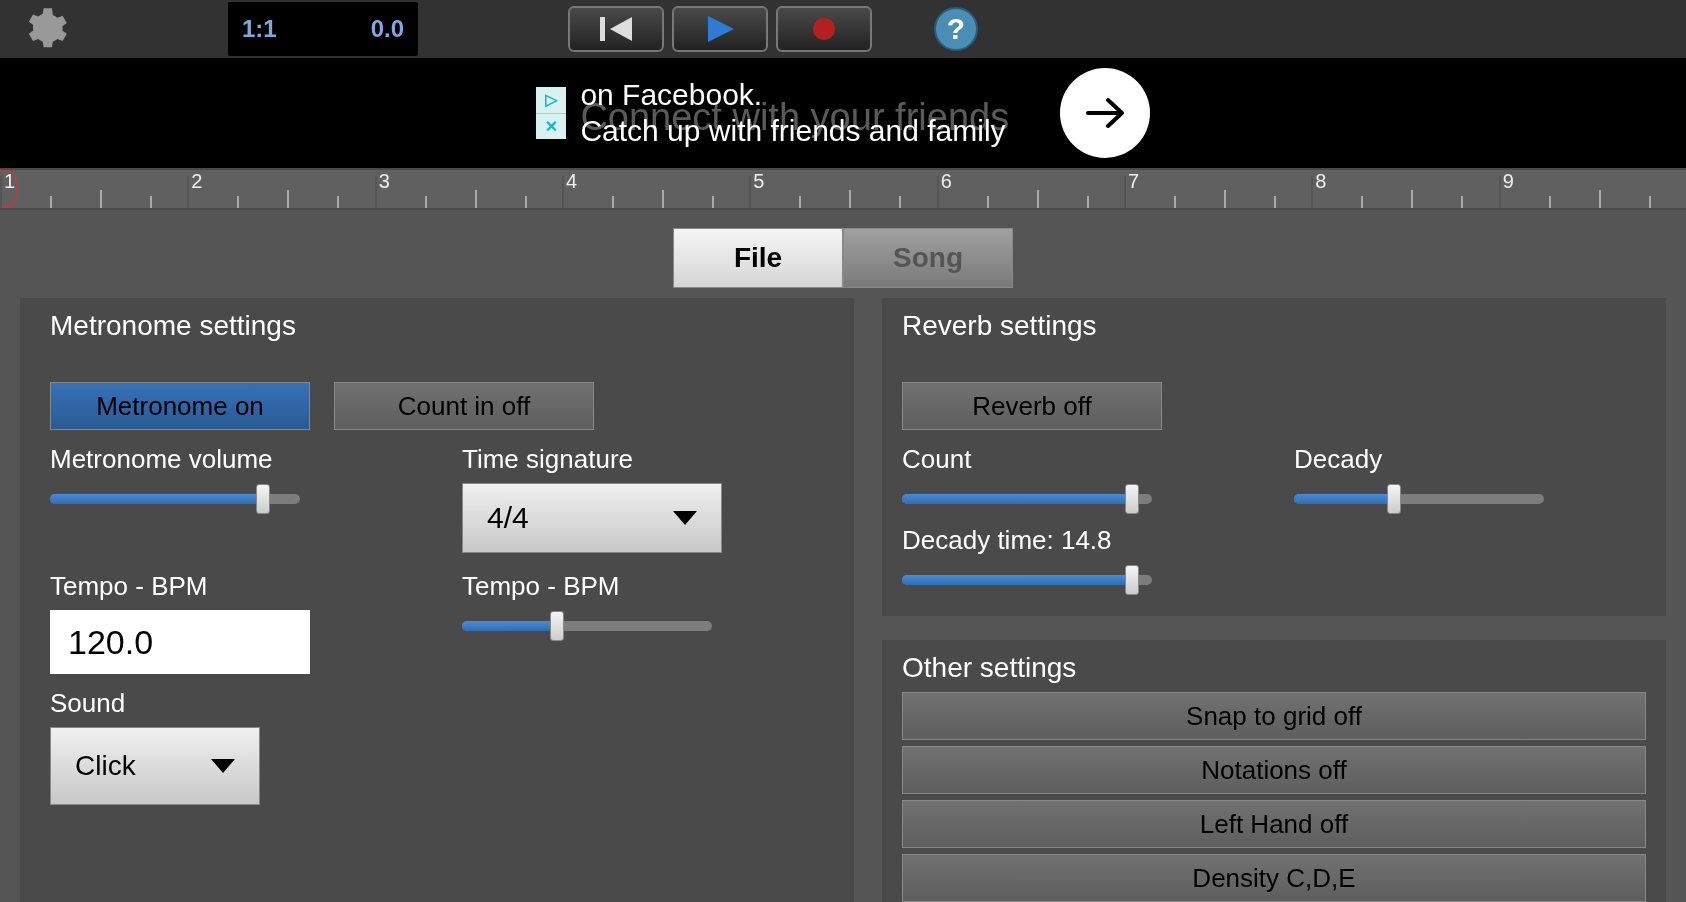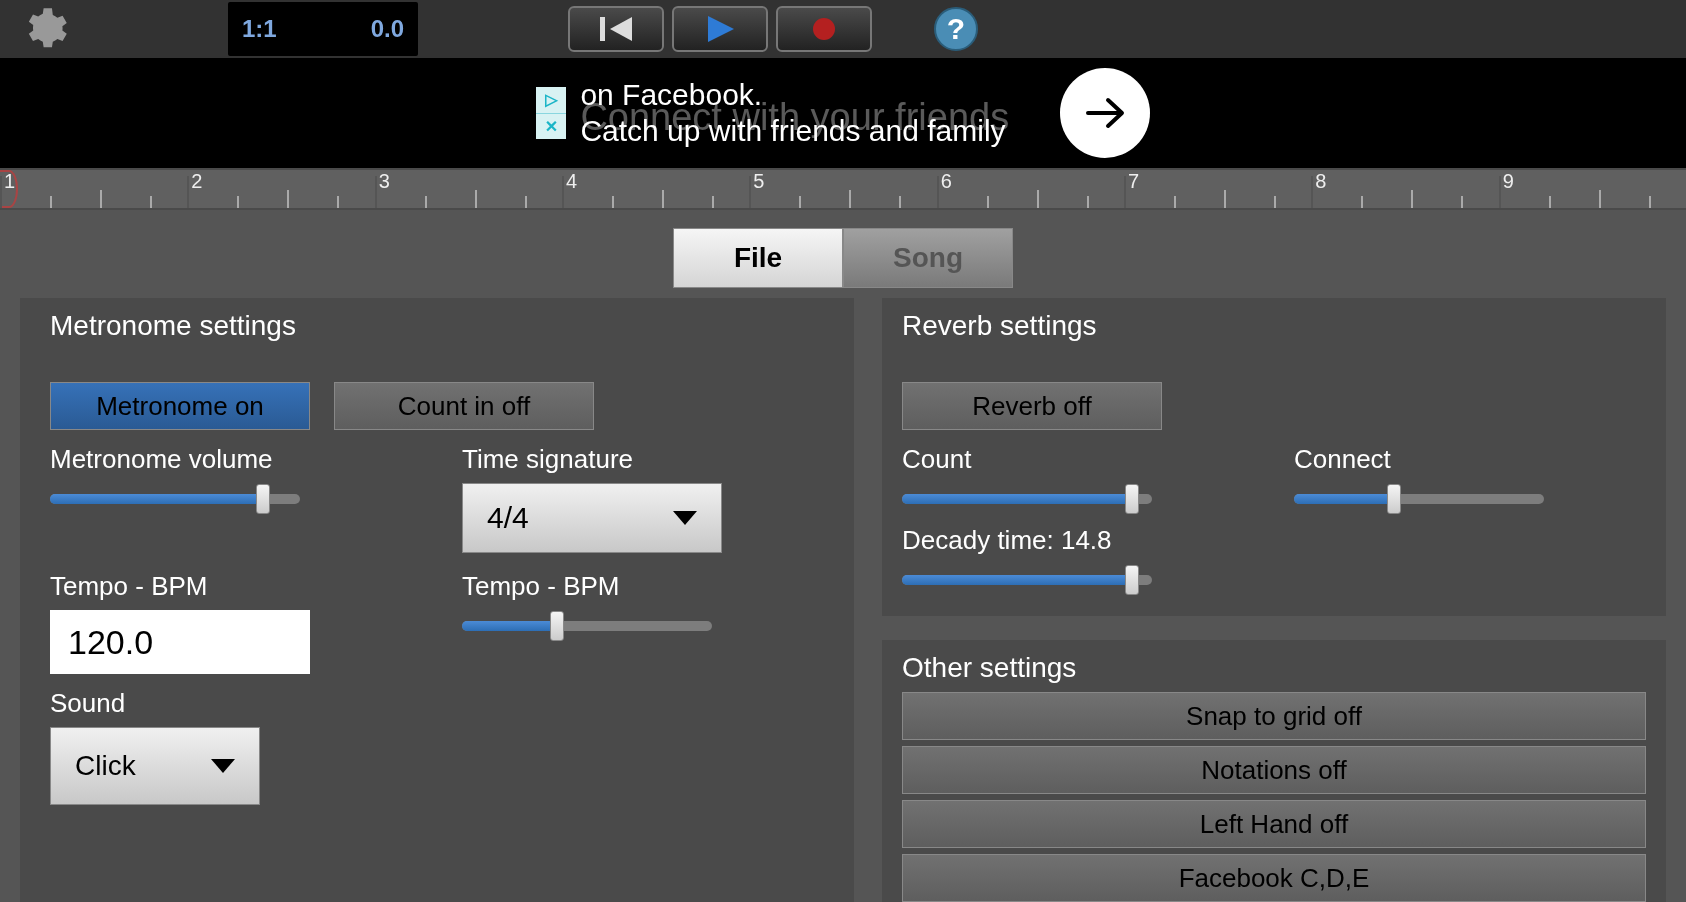--- a/index.html
+++ b/index.html
@@ -470,21 +470,21 @@
           <div class="control-col">
             <div class="ctrl-label">Count</div>
             <div class="slider" style="width:250px;">
               <div class="slider-track">
                 <div class="slider-fill" style="width: 92%;"></div>
                 <div class="slider-thumb" style="left: 92%;"></div>
               </div>
             </div>
           </div>
           <div class="control-col">
-            <div class="ctrl-label">Connect</div>
+            <div class="ctrl-label">Decady</div>
             <div class="slider" style="width:250px;">
               <div class="slider-track">
                 <div class="slider-fill" style="width: 40%;"></div>
                 <div class="slider-thumb" style="left: 40%;"></div>
               </div>
             </div>
           </div>
         </div>
         <div style="margin-top:10px;">
           <div class="ctrl-label">Decady time: 14.8</div>
@@ -496,18 +496,18 @@
           </div>
         </div>
       </div>
 
       <div class="right-panel">
         <div class="panel-title">Other settings</div>
         <div class="grid-btns">
           <div class="s-btn">Snap to grid off</div>
           <div class="s-btn">Notations off</div>
           <div class="s-btn">Left Hand off</div>
-          <div class="s-btn">Facebook C,D,E</div>
+          <div class="s-btn">Density C,D,E</div>
         </div>
       </div>
     </div>
   </div>
 </div>
 
 </body></html>

